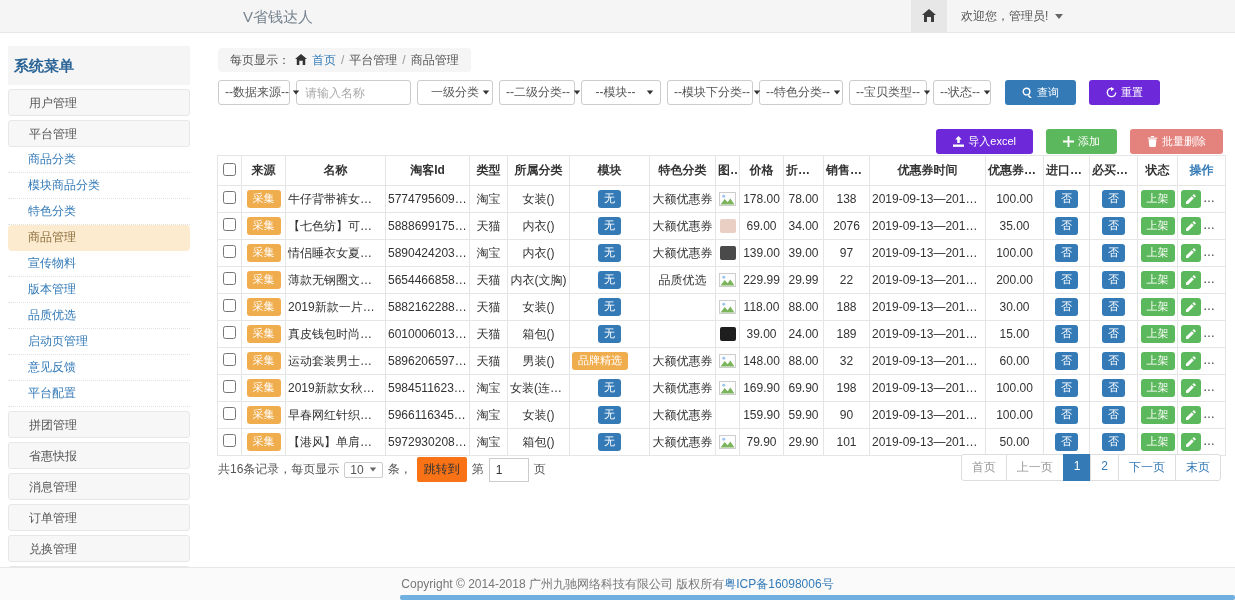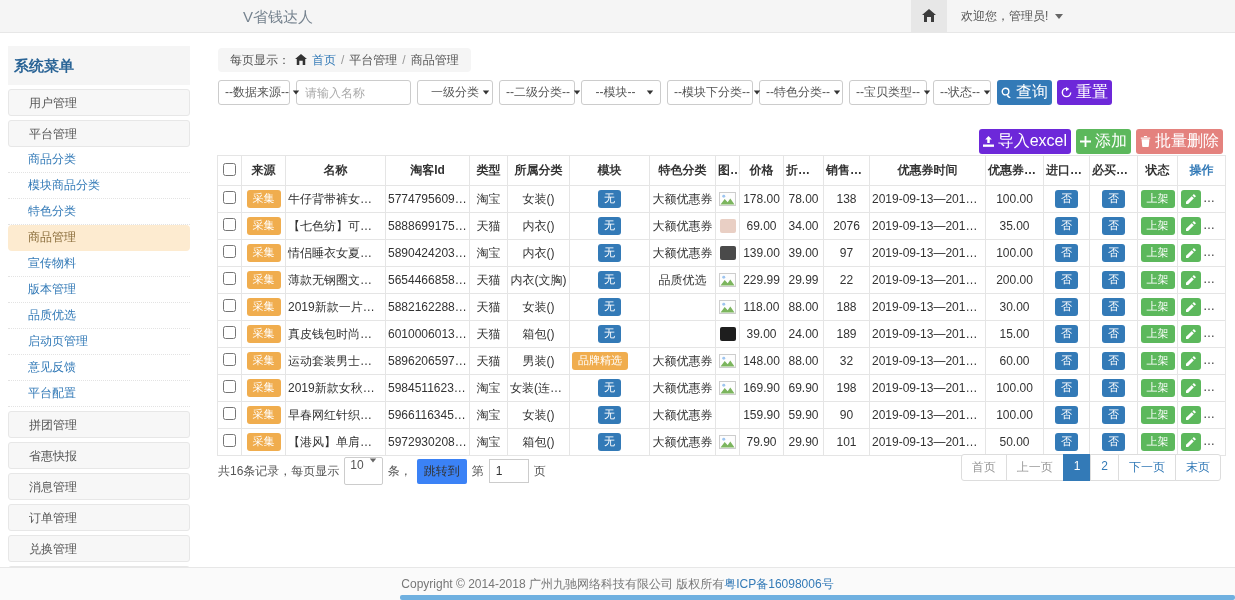--- a/index.html
+++ b/index.html
@@ -29,21 +29,21 @@
 .bc-home{color:#337ab7;cursor:pointer;}
 .bc-sep{color:#999;}
 
 .filters{position:absolute;left:218px;top:80px;display:flex;gap:6px;align-items:center;}
 .filter-select{height:25px;border:1px solid #ccc;border-radius:3px;background:#fff;display:flex;align-items:center;padding:0 6px;color:#555;cursor:pointer;}
 .sel-label{flex:1;text-align:center;white-space:nowrap;padding-right:3px;}
 .filter-select .caret{border-top-color:#333;transform:scale(.8);}
 .filter-input{height:25px;width:115px;border:1px solid #ccc;border-radius:3px;padding:0 8px;font-size:12px;color:#555;font-family:inherit;}
 .filter-input::placeholder{color:#aaa;}
 
-.btn{height:25px;border:none;border-radius:3px;color:#fff;font-size:16px;display:inline-flex;align-items:center;gap:4px;padding:0 4px;cursor:pointer;font-family:inherit;white-space:nowrap;}
+.btn{height:25px;border:none;border-radius:3px;color:#fff;font-size:11px;display:inline-flex;align-items:center;gap:4px;padding:0 17px;cursor:pointer;font-family:inherit;white-space:nowrap;margin-left:8px;}
 .btn svg{width:11px;height:11px;fill:#fff;}
 .btn.primary{background:#337ab7;}
 .btn.info{background:#6d28d9;}
 .btn.success{background:#5cb85c;}
 .btn.danger-soft{background:#e4827e;}
 .toolbar{position:absolute;right:12px;top:129px;display:flex;gap:5px;}
 .toolbar .btn{height:25px;}
 
 table{position:absolute;left:217px;top:155px;width:1008px;border-collapse:collapse;table-layout:fixed;}
 th,td{border:1px solid #e5e5e5;text-align:center;padding:4px 2px;font-size:12px;overflow:hidden;white-space:nowrap;text-overflow:ellipsis;color:#333;}
@@ -58,22 +58,22 @@
 .thumb{width:16px;height:14px;display:inline-block;border-radius:2px;vertical-align:middle;}
 .thumb.light{background:#e9cfc4;}
 .thumb.dark{background:#4a4a4a;}
 .thumb.black{background:#1e1e1e;}
 .mini{width:20px;height:18px;border:none;border-radius:3px;display:inline-flex;align-items:center;justify-content:center;cursor:pointer;margin:0 1px;vertical-align:middle;}
 .mini svg{width:10px;height:10px;fill:#fff;}
 .mini.success{background:#5cb85c;}
 .mini.danger{background:#d9534f;}
 
 .pg-left{position:absolute;left:218px;top:457px;display:flex;align-items:center;gap:5px;color:#555;}
-.pp-select{height:28px;border:1px solid #ccc;border-radius:2px;display:inline-flex;align-items:flex-start;gap:5px;padding:0 5px;background:#fff;cursor:pointer;}
-.jump-btn{background:#3b82f6;border:none;border-radius:2px;padding:4px 7px;color:#333;cursor:pointer;font-family:inherit;font-size:12px;}
+.pp-select{height:16px;border:1px solid #ccc;border-radius:2px;display:inline-flex;align-items:center;gap:5px;padding:0 5px;background:#fff;cursor:pointer;}
+.jump-btn{background:#f97316;border:none;border-radius:2px;padding:4px 7px;color:#333;cursor:pointer;font-family:inherit;font-size:12px;}
 .jump-input{width:40px;height:24px;border:1px solid #ccc;padding:0 6px;font-family:inherit;font-size:12px;color:#333;}
 .pg-right{position:absolute;right:14px;top:454px;display:flex;}
 .page-btn{border:1px solid #ddd;background:#fff;color:#337ab7;padding:4px 10px;margin-left:-1px;cursor:pointer;text-decoration:none;display:inline-block;}
 .page-btn.disabled{color:#999;}
 .page-btn.active{background:#337ab7;border-color:#337ab7;color:#fff;}
 .page-btn:first-child{border-radius:3px 0 0 3px;margin-left:0;}
 .page-btn:last-child{border-radius:0 3px 3px 0;}
 
 .footer{position:absolute;left:0;right:0;top:567px;height:33px;background:#fafafa;border-top:1px solid #e7e7e7;display:flex;align-items:center;justify-content:center;color:#777;z-index:5;}
 .footer .icp{color:#337ab7;cursor:pointer;}

